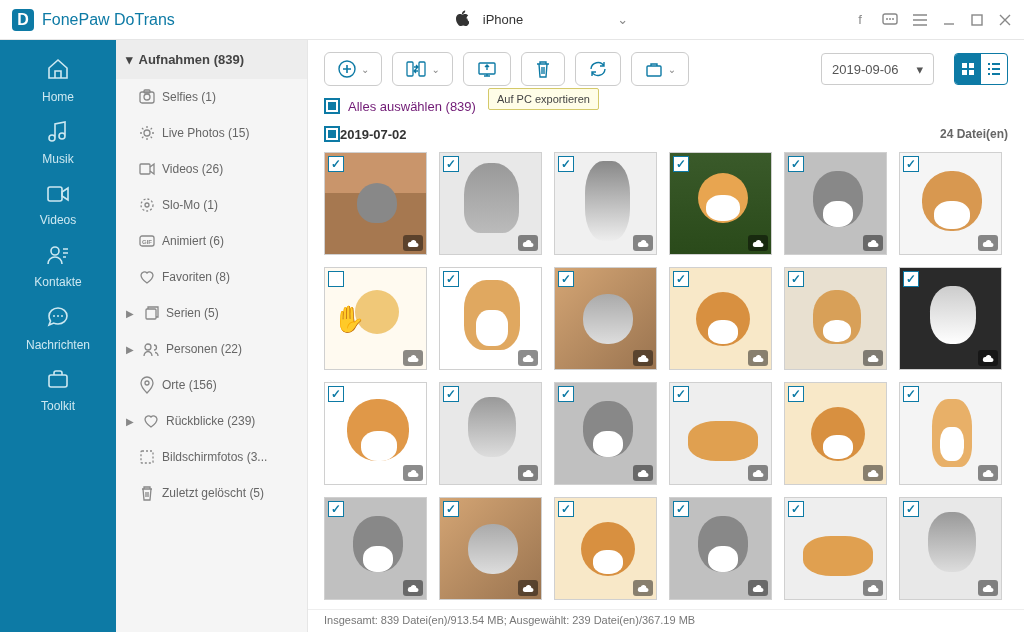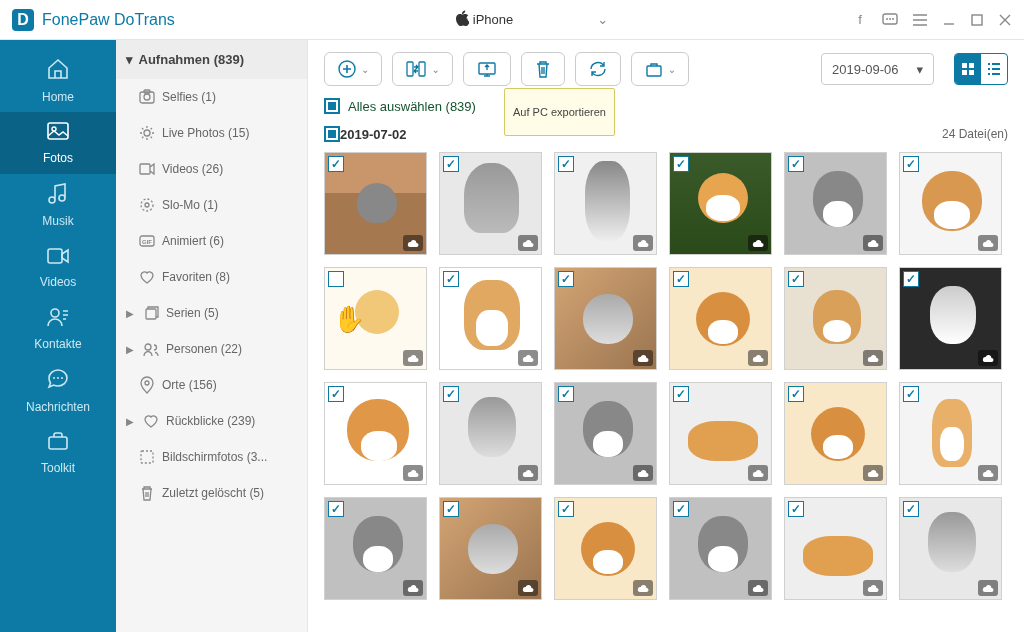--- a/index.html
+++ b/index.html
@@ -1,20 +1,20 @@
 <!DOCTYPE html>
 <html><head>
 <meta charset="utf-8">
 <style>
 *{box-sizing:border-box;margin:0;padding:0;font-family:-apple-system,BlinkMacSystemFont,"Segoe UI",Arial,sans-serif}
 body{width:1024px;height:632px;overflow:hidden;background:#fff;display:flex;flex-direction:column;font-size:13px;color:#333}
 .titlebar{height:40px;display:flex;align-items:center;padding:0 12px;border-bottom:1px solid #e6e6e6}
 .logo{display:flex;align-items:center;gap:8px;color:#0d7aa5;font-size:16px;font-weight:500}
 .logo-icon{width:22px;height:22px;background:#0d7aa5;border-radius:4px;display:flex;align-items:center;justify-content:center;color:#fff;font-weight:bold}
-.device-selector{margin-left:260px;display:flex;align-items:center;gap:4px;padding:4px 20px;cursor:pointer}
+.device-selector{margin-left:260px;display:flex;align-items:center;gap:14px;padding:4px 20px;cursor:pointer}
 .title-actions{margin-left:auto;display:flex;align-items:center;gap:14px}
 .title-actions .icn{width:16px;height:16px;display:flex;align-items:center;justify-content:center;color:#888;cursor:pointer}
 .title-actions .win{width:14px;height:14px}
 .main{flex:1;display:flex;min-height:0}
 .nav{width:116px;background:#0d7aa5;display:flex;flex-direction:column;padding-top:10px}
 .nav-item{height:62px;display:flex;flex-direction:column;align-items:center;justify-content:center;gap:4px;color:#cde8f1;cursor:pointer;font-size:12px}
 .nav-item.active{background:#0a6387;color:#fff}
 .nav-item .nicon{font-size:22px}
 .subnav{width:192px;background:#f5f5f5;border-right:1px solid #e6e6e6;overflow-y:auto}
 .subnav-header{display:flex;align-items:center;gap:6px;padding:12px 10px;font-weight:600;color:#444;background:#ededed}
@@ -23,26 +23,26 @@
 .subnav-icon{width:18px;height:18px;display:flex;align-items:center;justify-content:center;color:#888;flex-shrink:0}
 .arrow{width:10px;color:#888;font-size:10px}
 .content{flex:1;display:flex;flex-direction:column;min-width:0}
 .toolbar{display:flex;align-items:center;gap:10px;padding:12px 16px 6px;position:relative}
 .tbtn{height:34px;min-width:50px;border:1px solid #ccc;border-radius:6px;background:#fff;display:flex;align-items:center;justify-content:center;cursor:pointer;color:#0d7aa5;padding:0 12px;gap:4px}
 .tbtn.small{min-width:40px}
 .date-picker{margin-left:auto;height:32px;border:1px solid #ccc;border-radius:4px;padding:0 10px;display:flex;align-items:center;gap:18px;cursor:pointer;color:#555}
 .view-toggle{display:flex;border:1px solid #0d7aa5;border-radius:4px;overflow:hidden;margin-left:10px}
 .view-toggle div{width:26px;height:30px;display:flex;align-items:center;justify-content:center;cursor:pointer}
 .view-toggle .active{background:#0d7aa5;color:#fff}
-.tooltip{position:absolute;top:48px;left:196px;background:#fffde7;border:1px solid #d4c96a;padding:17px 8px;font-size:11px;color:#444;border-radius:2px}
-.select-all{display:flex;align-items:center;gap:8px;padding:6px 16px;color:#14532d}
+.tooltip{position:absolute;top:48px;left:180px;background:#fffde7;border:1px solid #d4c96a;padding:4px 8px;font-size:11px;color:#444;border-radius:2px}
+.select-all{display:flex;align-items:center;gap:8px;padding:6px 16px;color:#701a75}
 .checkbox{width:16px;height:16px;border:2px solid #0d7aa5;display:flex;align-items:center;justify-content:center}
 .checkbox.checked::after{content:"";width:8px;height:8px;background:#0d7aa5}
 .date-header{display:flex;align-items:center;padding:6px 16px;font-weight:600;color:#333}
-.file-count{margin-left:auto;font-weight:400;color:#666;font-size:12px}
+.file-count{margin-left:auto;font-weight:700;color:#666;font-size:12px}
 .grid{flex:1;overflow:auto;padding:4px 16px 4px}
 .grid-row{display:flex;gap:12px;margin-bottom:12px}
 .thumb{width:103px;height:103px;position:relative;background:#ddd;border:1px solid #d0d0d0;overflow:hidden}
 .thumb-check{position:absolute;top:3px;left:3px;width:16px;height:16px;background:#fff;border:1px solid #0d7aa5;display:flex;align-items:center;justify-content:center;z-index:2}
 .thumb-check.checked{background:#fff}
 .thumb-check.checked::after{content:"✓";color:#0d7aa5;font-size:12px;font-weight:bold}
 .thumb-cloud{position:absolute;bottom:3px;right:3px;width:20px;height:16px;background:rgba(0,0,0,0.45);border-radius:3px;display:flex;align-items:center;justify-content:center;color:#fff;font-size:10px;z-index:2}
 .statusbar{padding:4px 16px 6px;color:#777;font-size:11px;border-top:1px solid #eee}
 .pet{width:100%;height:100%;position:relative}
 .cat1{background:linear-gradient(#c9956b 40%,#a67850 40%)}
@@ -136,28 +136,20 @@
 </div>
 
 <div class="main">
   <div class="nav">
     <div class="nav-item">
         <span class="nicon"><svg width="24" height="22" viewBox="0 0 24 22">
             <path fill="none" stroke="currentColor" stroke-width="1.6" d="M3 10l9-8 9 8v10H3z M9 20v-7h6v7"></path>
           </svg></span>
         <span>Home</span>
       </div>
-    <div class="nav-item active">
-        <span class="nicon"><svg width="24" height="20" viewBox="0 0 24 20">
-            <rect x="2" y="2" width="20" height="16" rx="2" fill="none" stroke="currentColor" stroke-width="1.6"></rect>
-            <circle cx="8" cy="8" r="2" fill="none" stroke="currentColor" stroke-width="1.4"></circle>
-            <path fill="none" stroke="currentColor" stroke-width="1.4" d="M2 15l6-5 5 4 4-3 5 4"></path>
-          </svg></span>
-        <span>Fotos</span>
-      </div>
     <div class="nav-item">
         <span class="nicon"><svg width="22" height="22" viewBox="0 0 22 22">
             <path fill="none" stroke="currentColor" stroke-width="1.6" d="M8 18V4l10-2v14M8 18a3 3 0 11-6 0 3 3 0 016 0zm10-2a3 3 0 11-6 0 3 3 0 016 0z"></path>
           </svg></span>
         <span>Musik</span>
       </div>
     <div class="nav-item">
         <span class="nicon"><svg width="24" height="18" viewBox="0 0 24 18">
             <rect x="2" y="2" width="14" height="14" rx="2" fill="none" stroke="currentColor" stroke-width="1.6"></rect>
             <path fill="none" stroke="currentColor" stroke-width="1.6" d="M16 7l6-4v12l-6-4z"></path>
@@ -605,14 +597,15 @@
             <div class="pet catlook"></div>
             <div class="thumb-cloud">
               <svg width="12" height="9" viewBox="0 0 12 9">
                 <path fill="#fff" d="M9.5 4a3 3 0 00-5.8-1A2.5 2.5 0 003 8h6.5a2 2 0 000-4z"></path>
               </svg>
             </div>
           </div>
         </div>
     </div>
 
+    <div class="statusbar">Insgesamt: 839 Datei(en)/913.54 MB; Ausgewählt: 239 Datei(en)/367.19 MB</div>
   </div>
 </div>
 
 </body></html>

